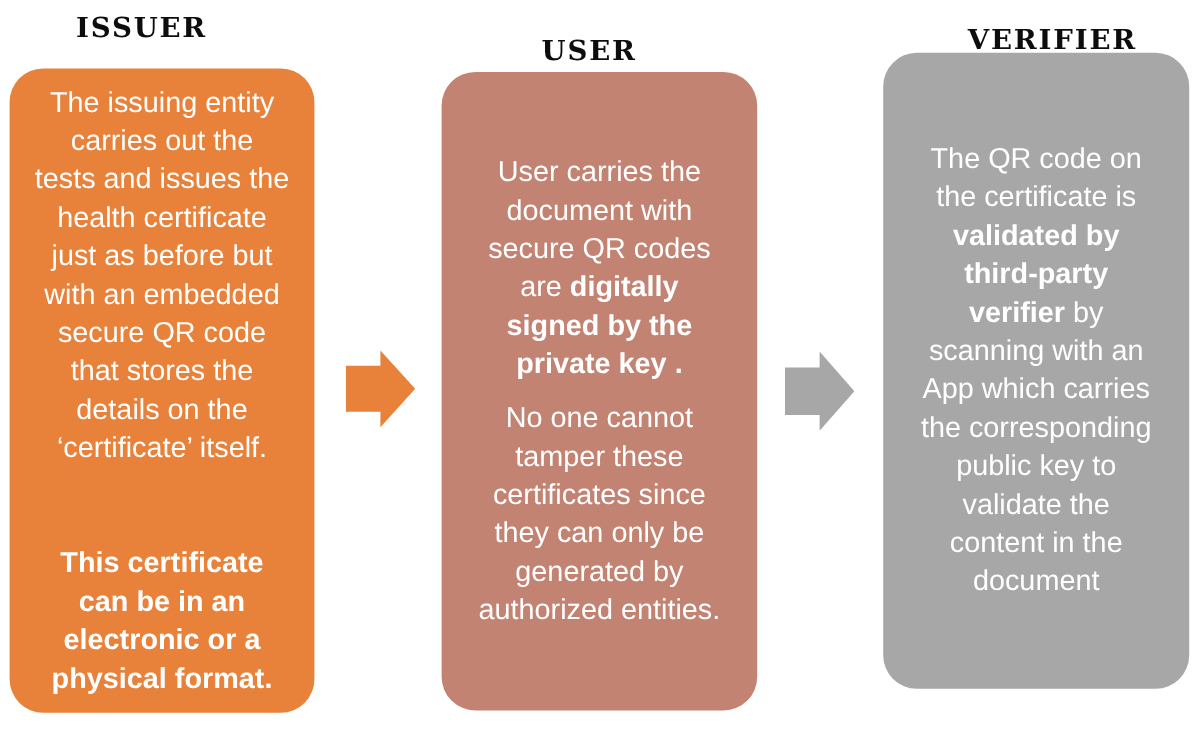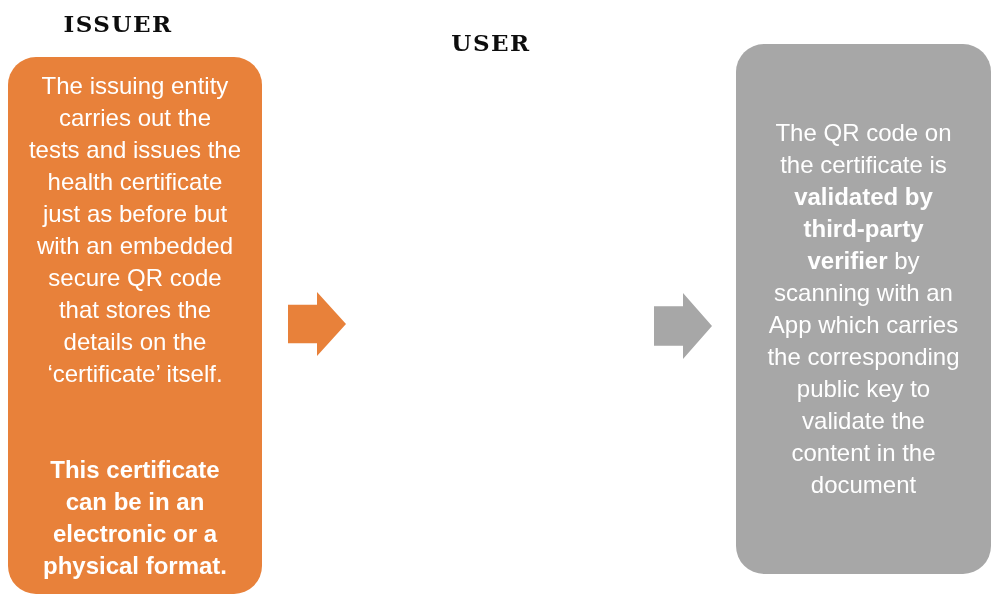--- a/index.html
+++ b/index.html
@@ -56,40 +56,55 @@
   .arrow-1 { left: 288px; top: 292px; width: 58px; height: 64px; background: #E8813A; }
   .arrow-2 { left: 654px; top: 293px; width: 58px; height: 66px; background: #A7A7A7; }
 </style>
 </head>
 <body>
 
 <div class="canvas">
 
   <div class="col-header hdr-issuer">ISSUER</div>
   <div class="col-header hdr-user">USER</div>
+  <div class="col-header hdr-verifier">VERIFIER</div>
 
   <div class="box box-issuer">
     <p><span>The issuing entity
 carries out the
 tests and issues the
 health certificate
 just as before but
 with an embedded
 secure QR code
 that stores the
 details on the
 ‘certificate’ itself.</span></p>
     <p class="bold"><span>This certificate
 can be in an
 electronic or a
 physical format.</span></p>
   </div>
 
   <div class="arrow arrow-1"></div>
 
+  <div class="box box-user">
+    <p><span>User carries the
+document with
+secure QR codes
+are </span><span class="b">digitally
+signed by the
+private key .</span></p>
+    <p><span>No one cannot
+tamper these
+certificates since
+they can only be
+generated by
+authorized entities.</span></p>
+  </div>
 
   <div class="arrow arrow-2"></div>
 
   <div class="box box-verifier">
     <p><span>The QR code on
 the certificate is
 </span><span class="b">validated by
 third-party
 verifier</span><span> by
 scanning with an

